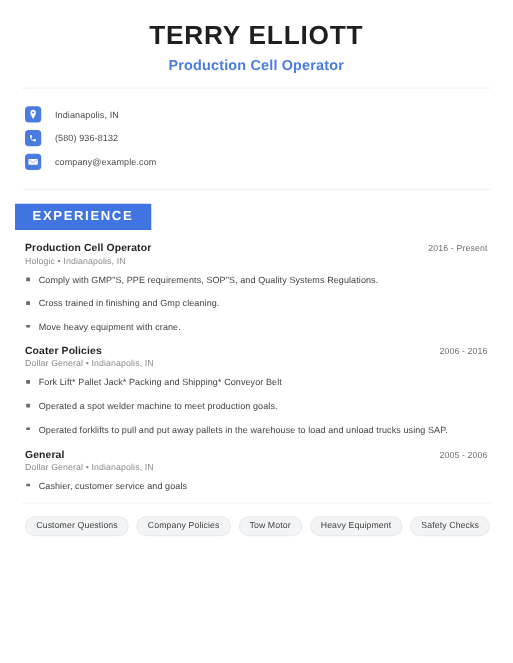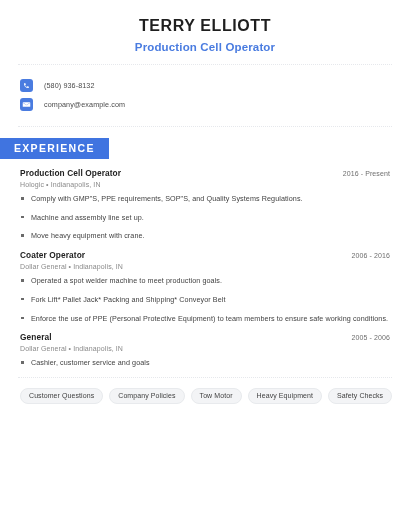--- a/index.html
+++ b/index.html
@@ -18,21 +18,21 @@
     background: #ffffff;
     position: relative;
   }
 
   
   .header {
     padding: 16px 20px 0 20px;
     text-align: center;
   }
   .name {
-    font-size: 16px;
+    font-size: 21px;
     font-weight: bold;
     letter-spacing: 0.6px;
     color: #1f1f1f;
     line-height: 1.25;
   }
   .role {
     margin-top: 5px;
     font-size: 11.5px;
     font-weight: bold;
     color: #4a7ce0;
@@ -67,21 +67,21 @@
   }
   .cicon svg { display: block; }
   .ctext {
     margin-left: 11px;
     font-size: 7.2px;
     color: #4a4a4a;
     letter-spacing: 0.1px;
   }
 
   
-  .section { }
+  .section { padding-left: 12px; }
   .badge {
     display: inline-block;
     background: #4074e0;
     color: #ffffff;
     font-size: 10.5px;
     font-weight: bold;
     letter-spacing: 1.3px;
     padding: 4px 14px 5px 14px;
   }
 
@@ -160,20 +160,28 @@
 
   <div class="header">
     <div class="name">TERRY ELLIOTT</div>
     <div class="role">Production Cell Operator</div>
   </div>
 
   <div class="divider"></div>
 
   <div class="contact">
 
+    <div class="contact-row">
+      <span class="cicon">
+        <svg width="9" height="9" viewBox="0 0 24 24" fill="#ffffff">
+          <path d="M12 2C8.7 2 6 4.7 6 8c0 4.4 6 14 6 14s6-9.6 6-14c0-3.3-2.7-6-6-6zm0 8.2A2.2 2.2 0 1 1 14.2 8 2.2 2.2 0 0 1 12 10.2z"></path>
+        </svg>
+      </span>
+      <span class="ctext">Indianapolis, IN</span>
+    </div>
 
     <div class="contact-row">
       <span class="cicon">
         <svg width="9" height="9" viewBox="0 0 24 24" fill="#ffffff">
           <path d="M6.6 10.8c1.1 2.2 2.9 4 5.1 5.1l1.7-1.7c.2-.2.5-.3.8-.2 1 .3 2 .5 3.1.5.4 0 .8.4.8.8V18c0 .4-.4.8-.8.8C9.9 18.8 5.2 14.1 5.2 6.7c0-.4.4-.8.8-.8h2.7c.4 0 .8.4.8.8 0 1.1.2 2.1.5 3.1.1.3 0 .6-.2.8l-1.2 1.2z"></path>
         </svg>
       </span>
       <span class="ctext">(580) 936-8132</span>
     </div>
 
@@ -197,35 +205,35 @@
   <div class="exp-block">
 
     <div class="job">
       <div class="job-top">
         <span class="job-title">Production Cell Operator</span>
         <span class="job-dates">2016 - Present</span>
       </div>
       <div class="job-sub">Hologic • Indianapolis, IN</div>
       <ul class="bullets">
         <li>Comply with GMP"S, PPE requirements, SOP"S, and Quality Systems Regulations.</li>
-        <li>Machine and assembly line set up.</li>
+        <li>Cross trained in finishing and Gmp cleaning.</li>
         <li>Move heavy equipment with crane.</li>
       </ul>
     </div>
 
     <div class="job" style="margin-top:4px;">
       <div class="job-top">
-        <span class="job-title">Coater Operator</span>
+        <span class="job-title">Coater Policies</span>
         <span class="job-dates">2006 - 2016</span>
       </div>
       <div class="job-sub">Dollar General • Indianapolis, IN</div>
       <ul class="bullets">
+        <li>Fork Lift* Pallet Jack* Packing and Shipping* Conveyor Belt</li>
         <li>Operated a spot welder machine to meet production goals.</li>
-        <li>Fork Lift* Pallet Jack* Packing and Shipping* Conveyor Belt</li>
-        <li>Enforce the use of PPE (Personal Protective Equipment) to team members to ensure safe working conditions.</li>
+        <li>Operated forklifts to pull and put away pallets in the warehouse to load and unload trucks using SAP.</li>
       </ul>
     </div>
 
     <div class="job" style="margin-top:4px;">
       <div class="job-top">
         <span class="job-title">General</span>
         <span class="job-dates">2005 - 2006</span>
       </div>
       <div class="job-sub">Dollar General • Indianapolis, IN</div>
       <ul class="bullets">

